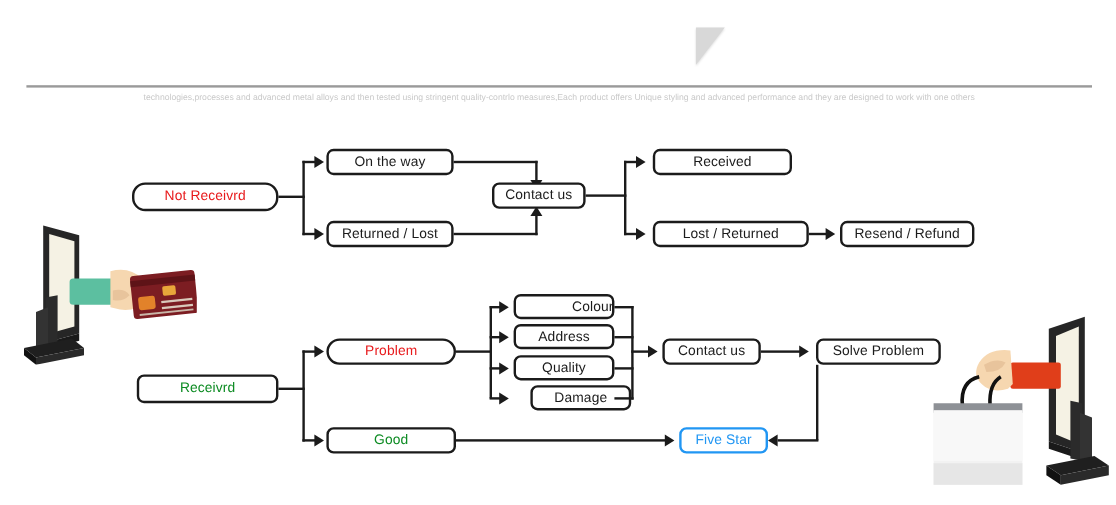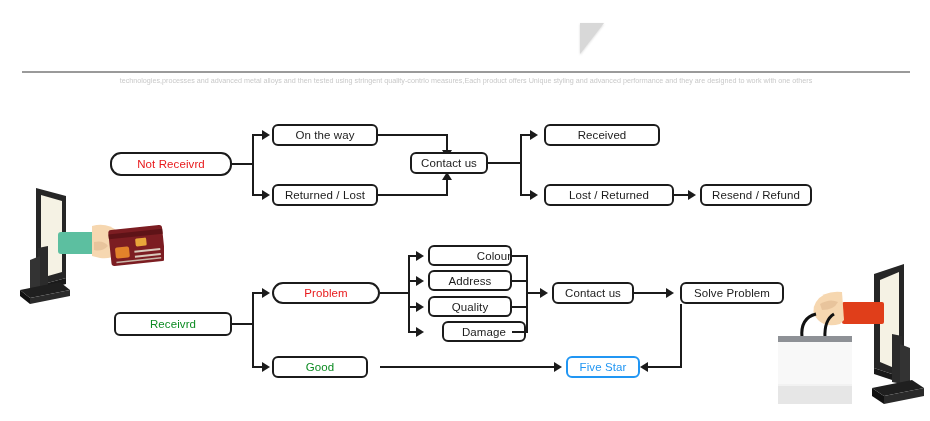--- a/index.html
+++ b/index.html
@@ -135,21 +135,21 @@
 <div class="node green" style="left:114px;top:312px;width:118px;height:24px;">Receivrd</div>
 
 <div class="h" style="left:232px;top:323px;width:22px;"></div>
 <div class="v" style="left:252px;top:292px;height:76px;"></div>
 <div class="h" style="left:252px;top:292px;width:14px;"></div>
 <div class="arw" style="left:262px;top:288px;"></div>
 <div class="h" style="left:252px;top:366px;width:14px;"></div>
 <div class="arw" style="left:262px;top:362px;"></div>
 
 <div class="node red" style="left:272px;top:282px;width:108px;height:22px;">Problem</div>
-<div class="node green" style="left:272px;top:356px;width:96px;height:22px;">Good</div>
+<div class="node green" style="left:272px;top:356px;width:108px;height:22px;">Good</div>
 
 <div class="h" style="left:380px;top:292px;width:30px;"></div>
 <div class="v" style="left:408px;top:255px;height:77px;"></div>
 <div class="h" style="left:408px;top:255px;width:12px;"></div>
 <div class="arw" style="left:416px;top:251px;"></div>
 <div class="h" style="left:408px;top:280px;width:12px;"></div>
 <div class="arw" style="left:416px;top:276px;"></div>
 <div class="h" style="left:408px;top:306px;width:12px;"></div>
 <div class="arw" style="left:416px;top:302px;"></div>
 <div class="h" style="left:408px;top:331px;width:12px;"></div>

